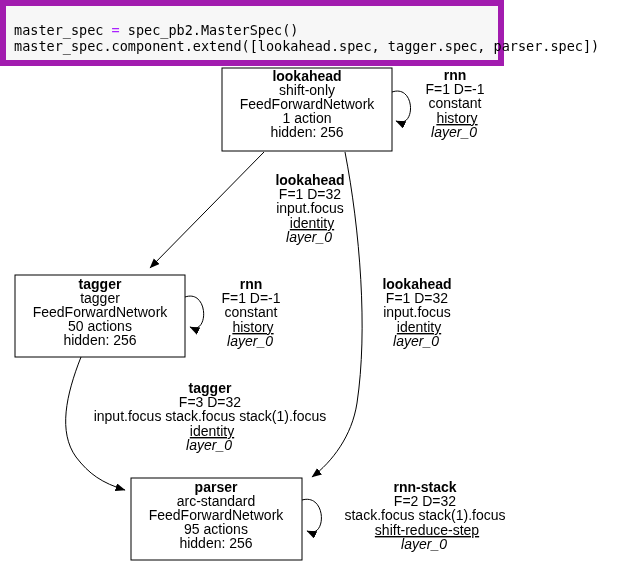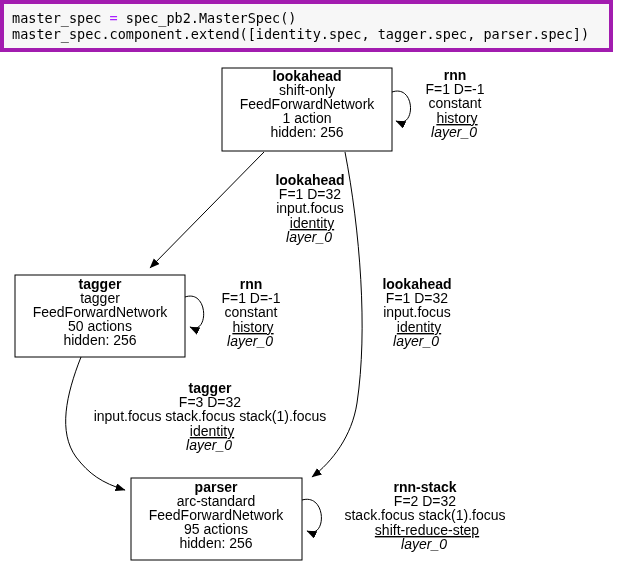--- a/index.html
+++ b/index.html
@@ -1,19 +1,19 @@
 <!DOCTYPE html>
 <html><head>
 <meta charset="utf-8">
 <style>
   html,body{margin:0;padding:0;background:#ffffff;}
   .stage{position:relative;width:633px;height:578px;background:#ffffff;overflow:hidden;
          font-family:"Liberation Sans", sans-serif;}
-  .code-cell{position:absolute;left:0;top:0;width:613px;box-sizing:border-box;
-             background:#f7f7f7;border:4px solid #a21caf;padding:6px 8px 6px 8px;}
+  .code-cell{position:absolute;left:0;top:0;width:504px;box-sizing:border-box;
+             background:#f7f7f7;border:6px solid #a21caf;padding:16px 8px 6px 8px;}
   .code-line{font-family:"DejaVu Sans Mono","Liberation Mono",monospace;
              font-size:13.5px;line-height:16px;color:#000000;white-space:pre;}
   .op{color:#AA22FF;}
   svg{position:absolute;left:0;top:0;}
   .box{fill:#ffffff;stroke:#000000;stroke-width:1;}
   .edge{fill:none;stroke:#000000;stroke-width:1;}
   text{fill:#000000;font-family:"Liberation Sans",sans-serif;font-size:14px;}
   .bold{font-weight:bold;}
   .u{text-decoration:underline;}
   .it{font-style:italic;}
@@ -109,16 +109,16 @@
       <text class="mid bold" x="425" y="492">rnn-stack</text>
       <text class="mid" x="425" y="506">F=2 D=32</text>
       <text class="mid" x="425" y="520">stack.focus stack(1).focus</text>
       <text class="mid u" x="427" y="535">shift-reduce-step</text>
       <text class="mid it" x="424" y="549">layer_0</text>
     </g>
   </svg>
 
   <div class="code-cell">
     <div class="code-line"><span>master_spec </span><span class="op">=</span><span> spec_pb2.MasterSpec()</span></div>
-    <div class="code-line">master_spec.component.extend([identity.spec, tagger.spec, parser.spec])</div>
+    <div class="code-line">master_spec.component.extend([lookahead.spec, tagger.spec, parser.spec])</div>
   </div>
 
 </div>
 
 </body></html>

